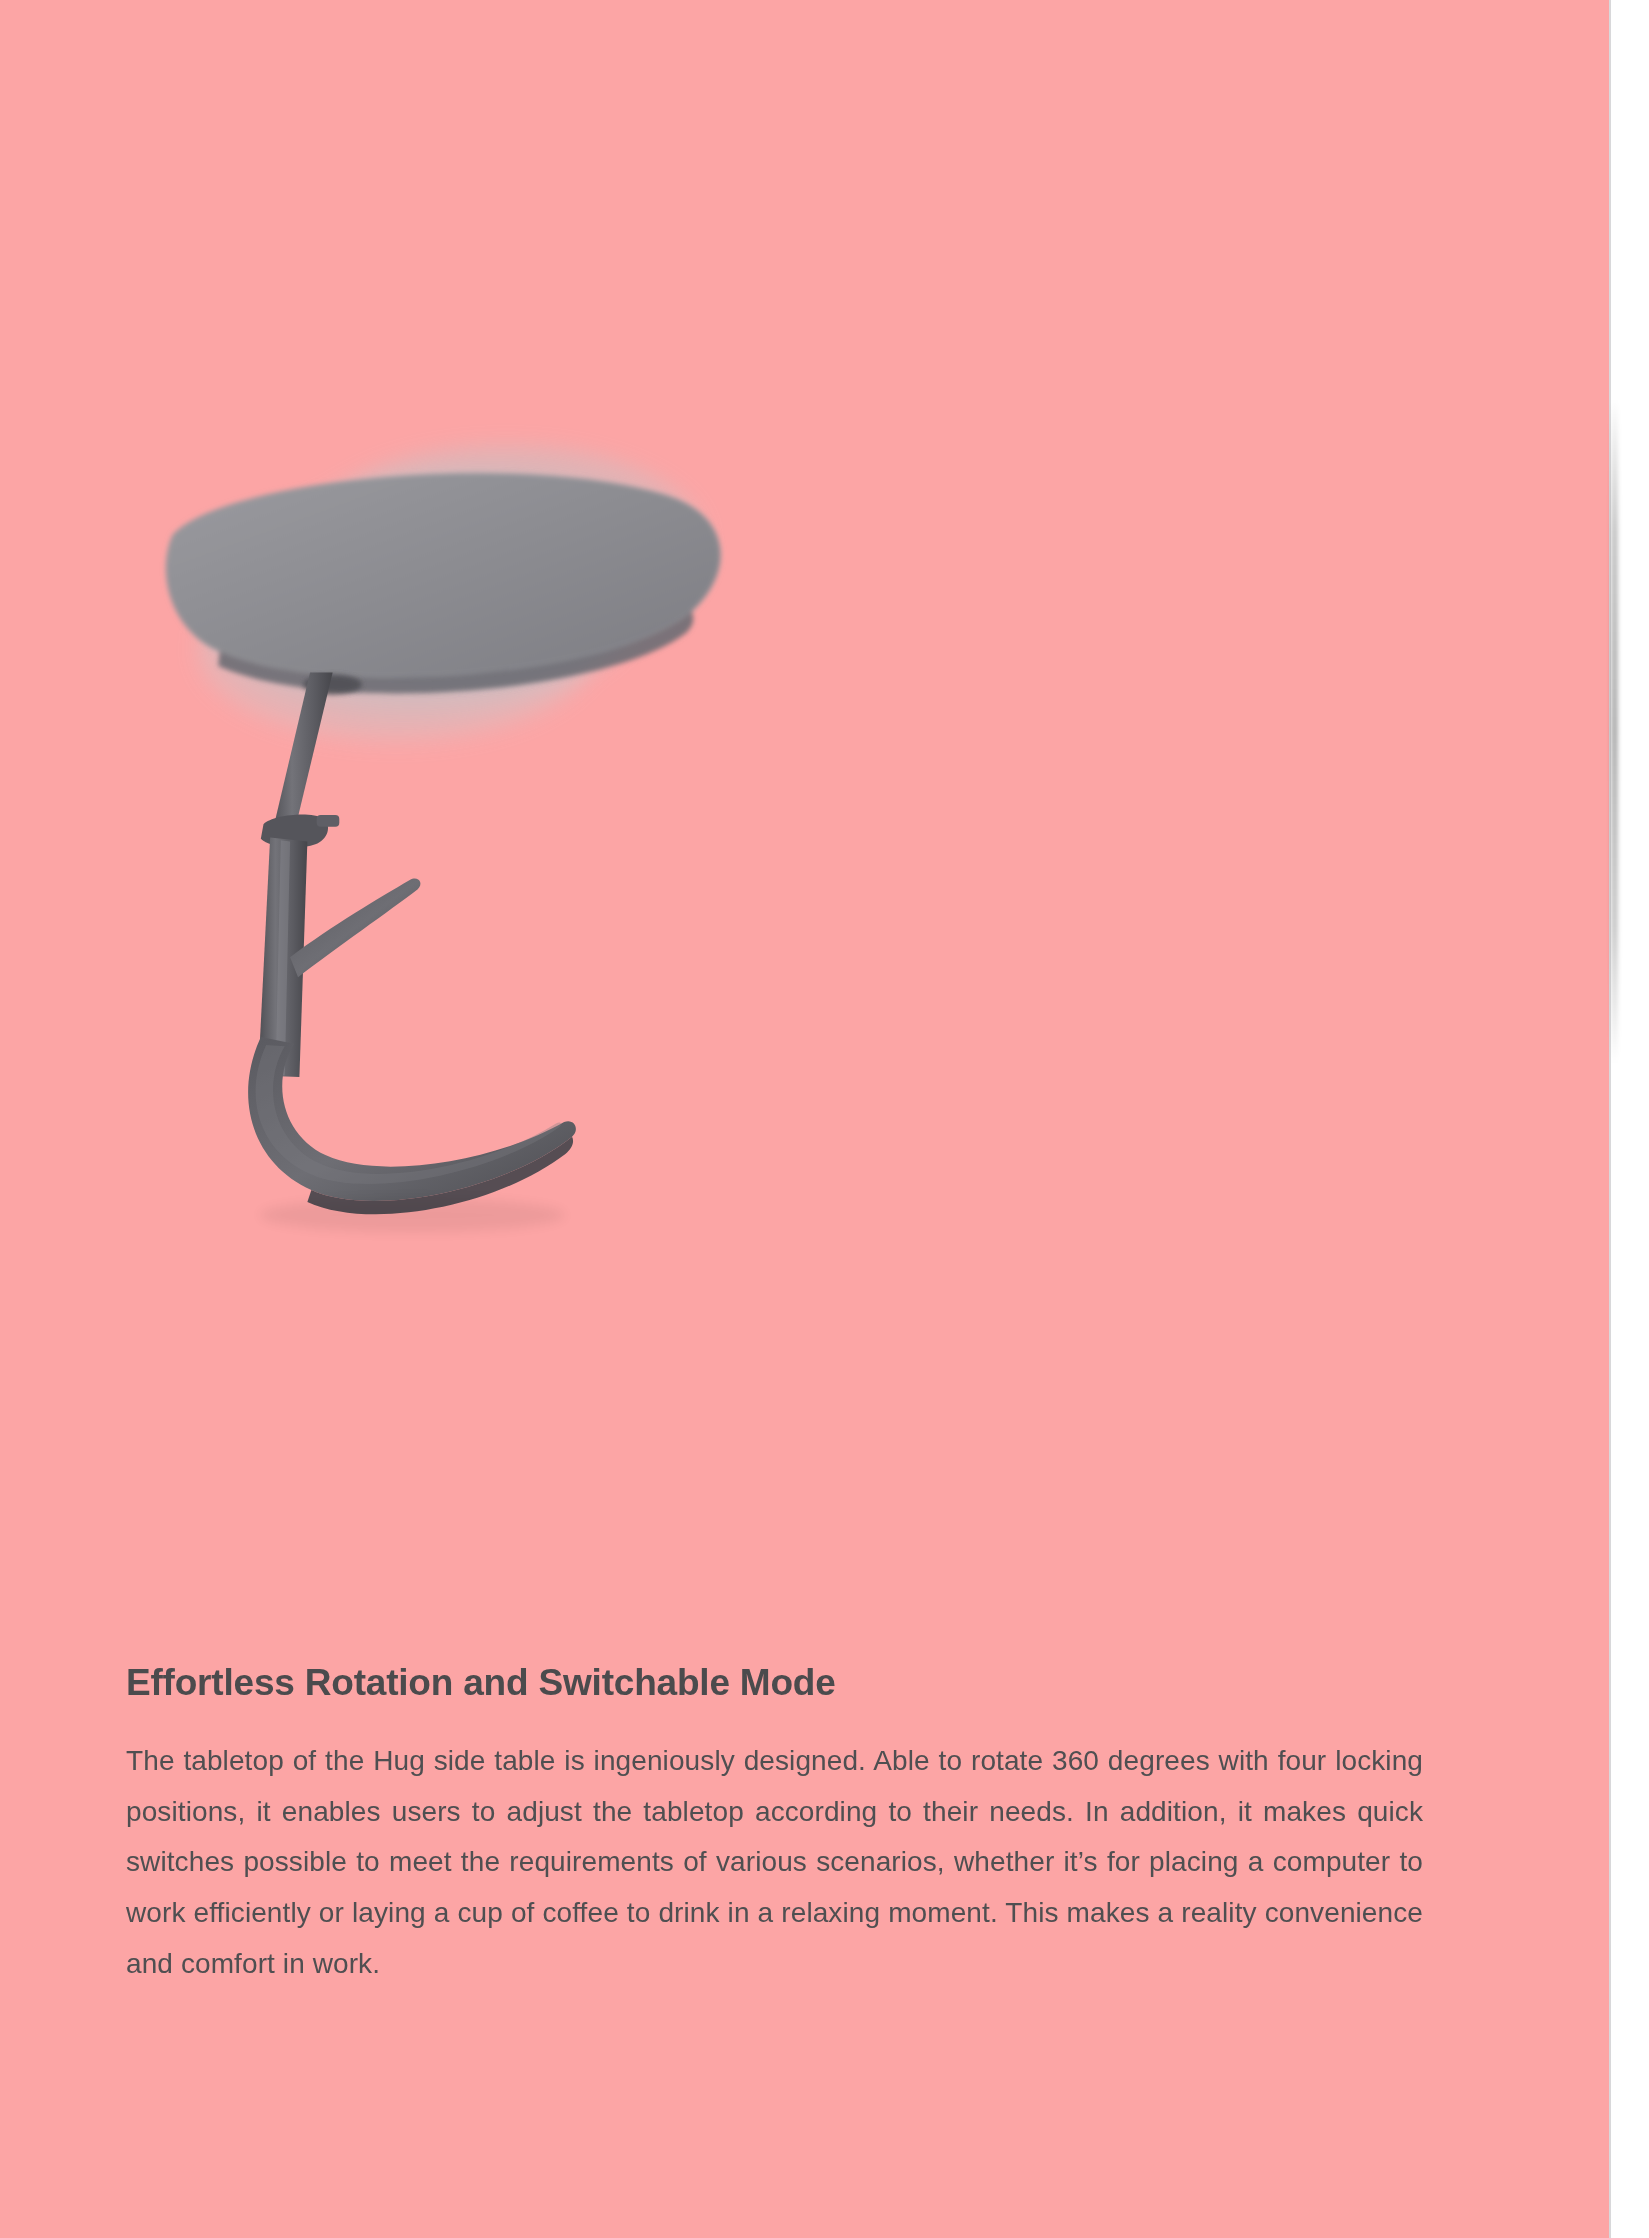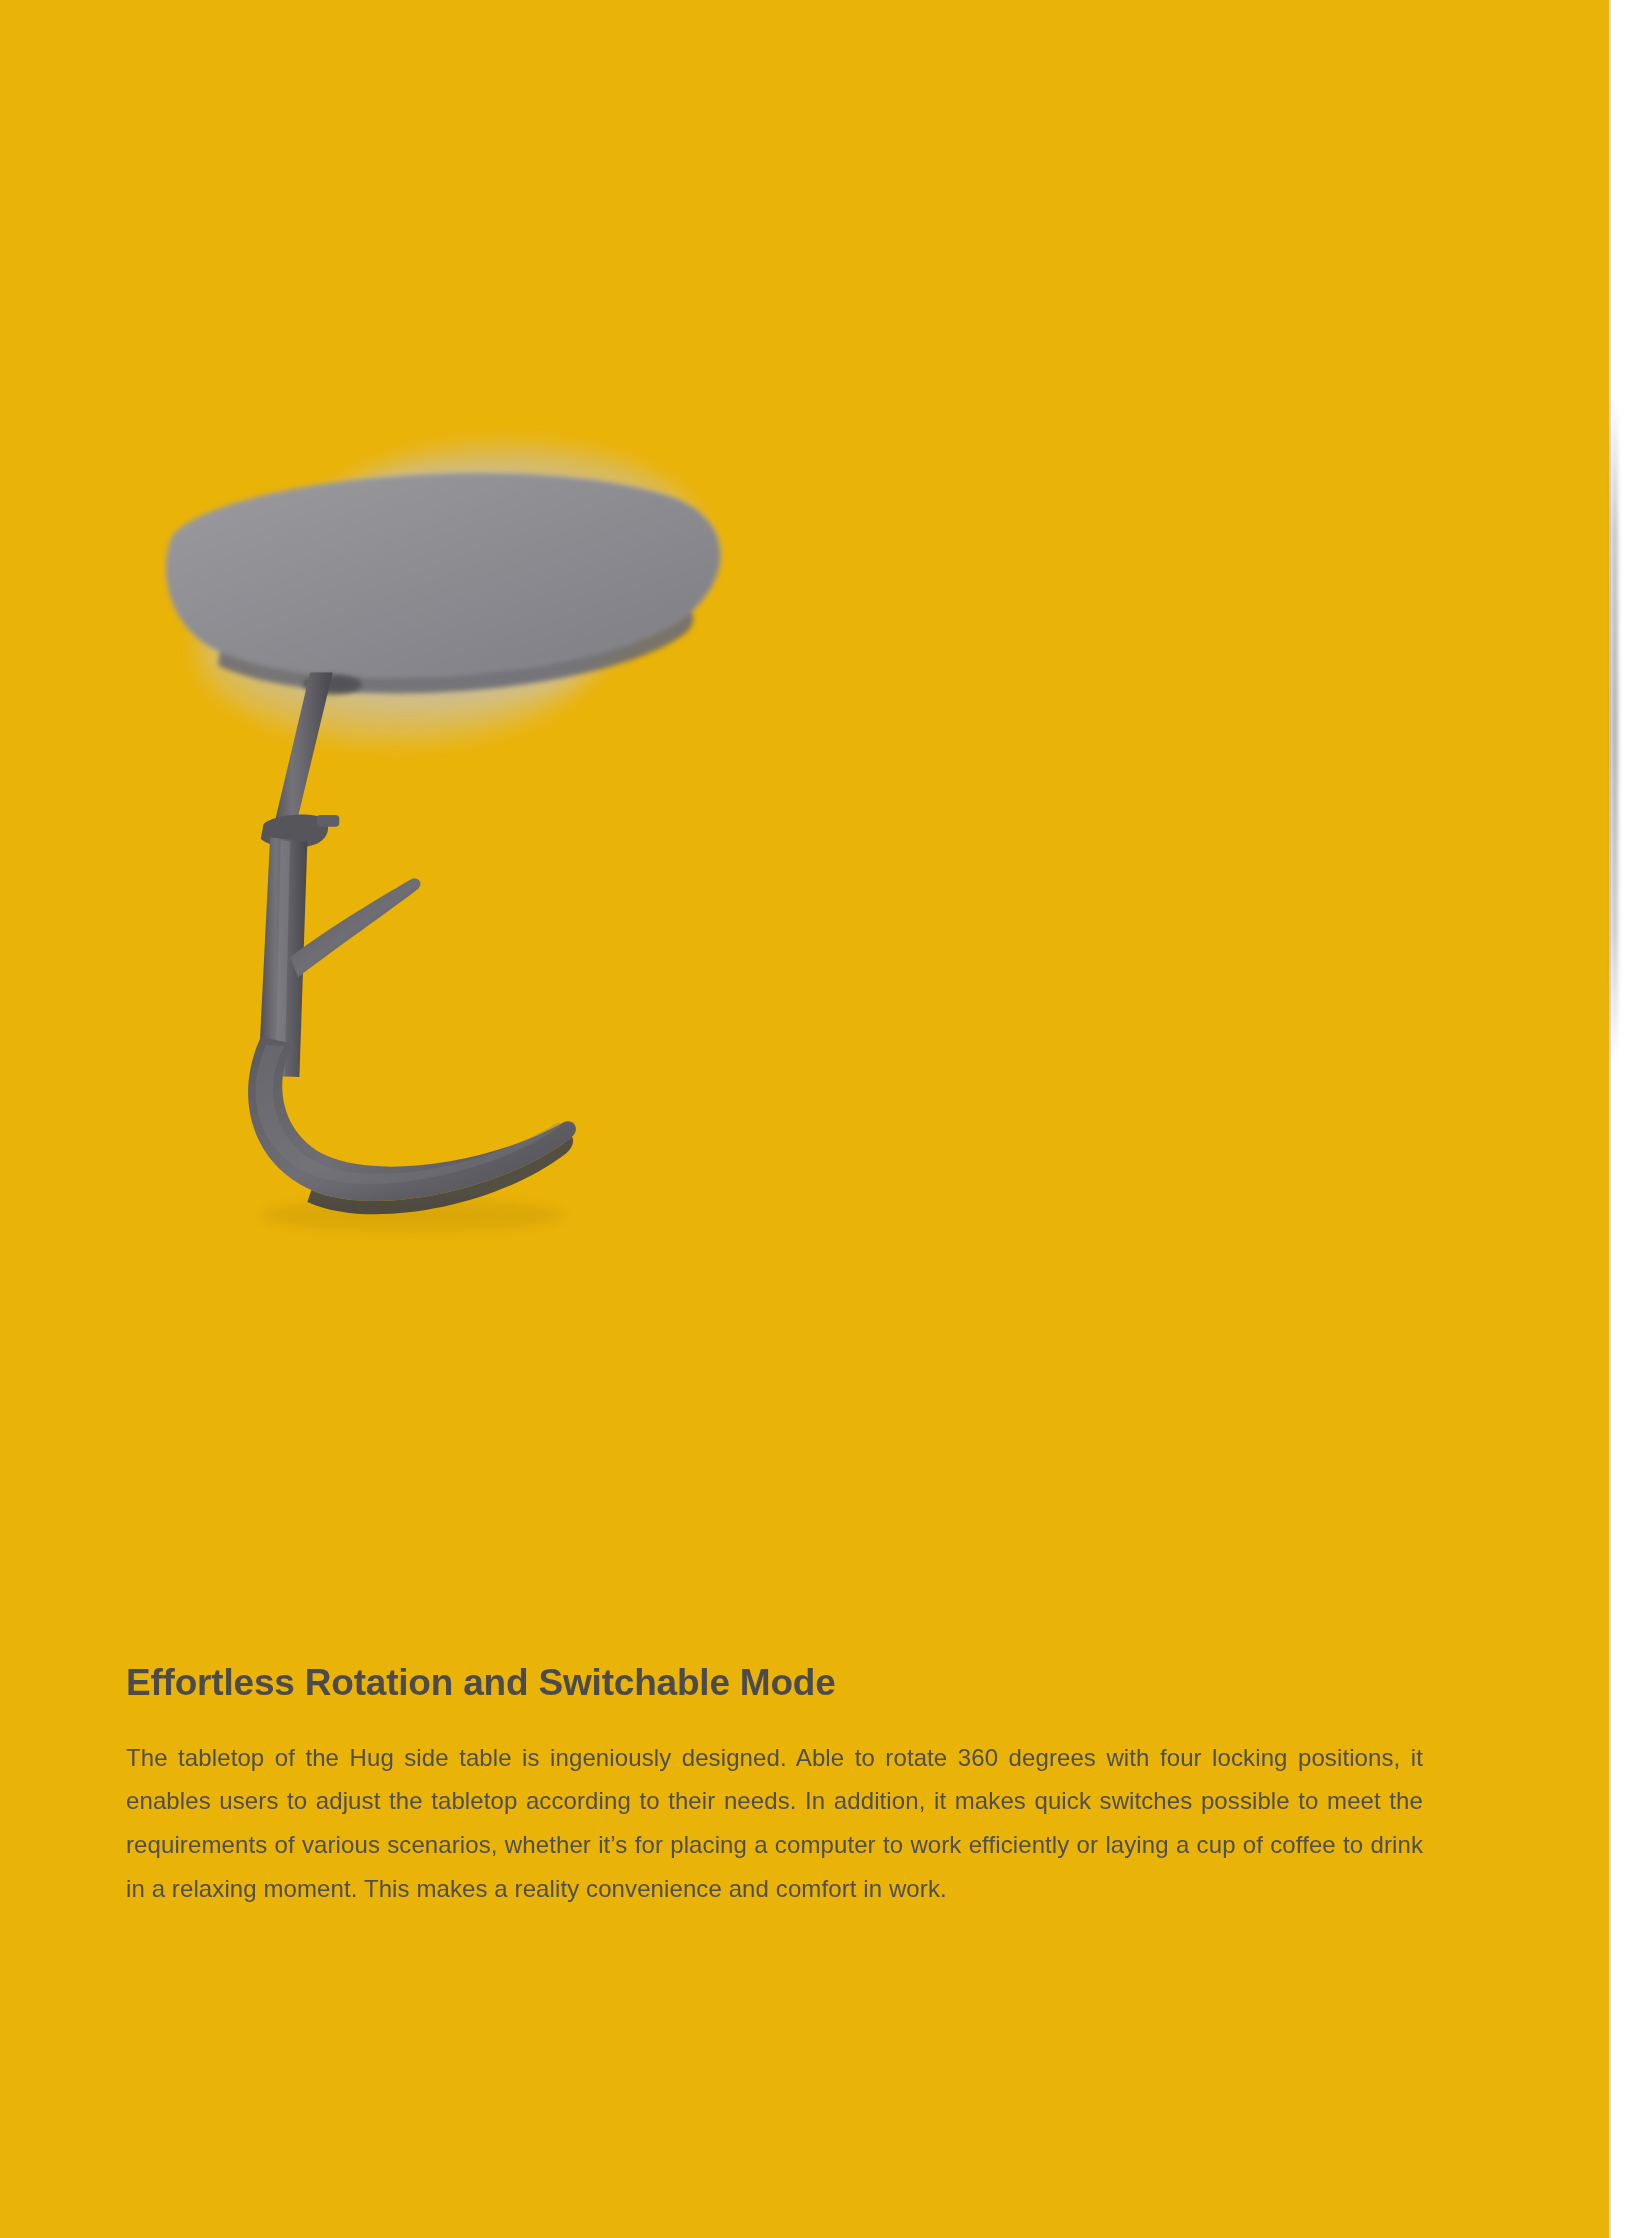--- a/index.html
+++ b/index.html
@@ -14,21 +14,21 @@
     position: relative;
     overflow: hidden;
   }
 
   .page {
     position: absolute;
     left: 0;
     top: 0;
     width: 1650px;
     height: 2239px;
-    background: #eab308;
+    background: #fca5a5;
   }
 
   
   .right-edge {
     position: absolute;
     top: 0;
     right: 0;
     width: 41px;
     height: 2239px;
     background: #ffffff;
@@ -75,21 +75,21 @@
   }
   .heading {
     font-size: 37px;
     font-weight: bold;
     color: #4b4b4d;
     letter-spacing: -0.2px;
     margin: 0 0 31px 0;
     line-height: 1.15;
   }
   .body-copy {
-    font-size: 24px;
+    font-size: 28px;
     line-height: 1.82;
     color: #4f4f51;
     text-align: justify;
     margin: 0;
     letter-spacing: 0.1px;
   }
 </style>
 </head>
 <body>
 

